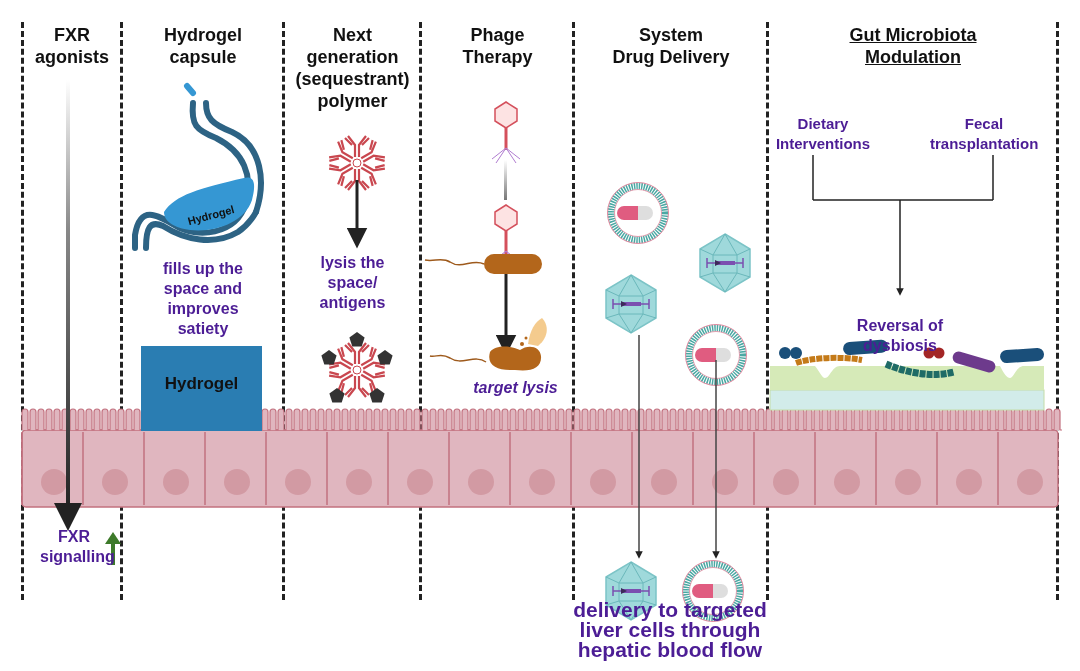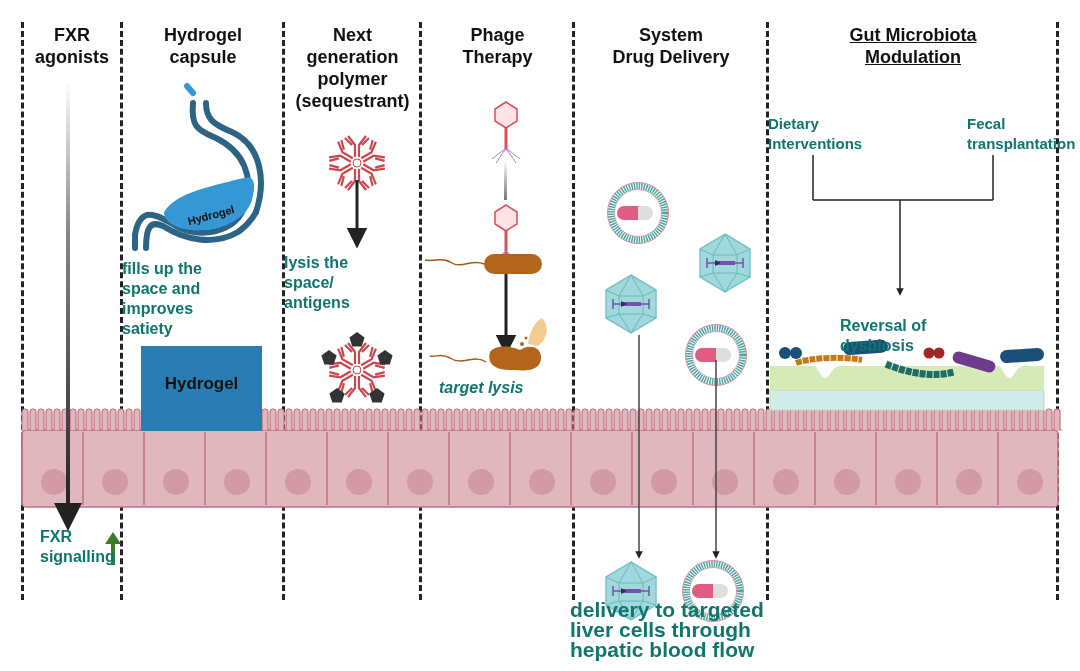--- a/index.html
+++ b/index.html
@@ -1,19 +1,19 @@
 <!DOCTYPE html>
 <html><head>
 <meta charset="utf-8">
 <style>
   html,body{margin:0;padding:0;background:#fff;}
   body{width:1080px;height:671px;position:relative;overflow:hidden;font-family:"Liberation Sans","DejaVu Sans",sans-serif;color:#111;}
   .divider{position:absolute;top:22px;height:578px;width:0;border-left:3px dashed #222;}
   .title{position:absolute;text-align:center;font-weight:bold;font-size:18px;line-height:22px;color:#111;}
-  .label{position:absolute;font-weight:bold;font-size:16px;line-height:20px;color:#0f766e;}
+  .label{position:absolute;text-align:center;font-weight:bold;font-size:16px;line-height:20px;color:#4c1d95;}
   svg{position:absolute;left:0;top:0;}
   .hydro-box{position:absolute;left:141px;top:346px;width:121px;height:85px;background:#2a7db2;}
   .hydro-box span{position:absolute;left:0;right:0;top:28px;text-align:center;font-weight:bold;font-size:17px;color:#111;}
 </style>
 </head>
 <body>
 
 <div class="divider" style="left:21px;"></div>
 <div class="divider" style="left:120px;"></div>
 <div class="divider" style="left:282px;"></div>
@@ -26,22 +26,22 @@
   <div>FXR</div>
   <div>agonists</div>
 </div>
 <div class="title" style="left:122px;width:162px;top:24px;">
   <div>Hydrogel</div>
   <div>capsule</div>
 </div>
 <div class="title" style="left:284px;width:137px;top:24px;">
   <div>Next</div>
   <div>generation</div>
+  <div>(sequestrant)</div>
   <div>polymer</div>
-  <div>(sequestrant)</div>
 </div>
 <div class="title" style="left:421px;width:153px;top:24px;">
   <div>Phage</div>
   <div>Therapy</div>
 </div>
 <div class="title" style="left:574px;width:194px;top:24px;">
   <div>System</div>
   <div>Drug Delivery</div>
 </div>
 <div class="title" style="left:768px;width:290px;top:24px;text-decoration:underline;">
@@ -283,20 +283,20 @@
 <div class="label" style="left:570px;width:200px;top:600px;font-size:21px;">
   <div>delivery to targeted</div>
   <div>liver cells through</div>
   <div>hepatic blood flow</div>
 </div>
 
 <div class="label" style="left:768px;width:110px;top:114px;font-size:15px;">
   <div>Dietary</div>
   <div>Interventions</div>
 </div>
-<div class="label" style="left:967px;width:108px;top:114px;font-size:15px;">
+<div class="label" style="left:930px;width:108px;top:114px;font-size:15px;">
   <div>Fecal</div>
   <div>transplantation</div>
 </div>
 <div class="label" style="left:840px;width:120px;top:297px;margin-top:19px;">
   <div>Reversal of</div>
   <div>dysbiosis</div>
 </div>
 
 </body></html>

